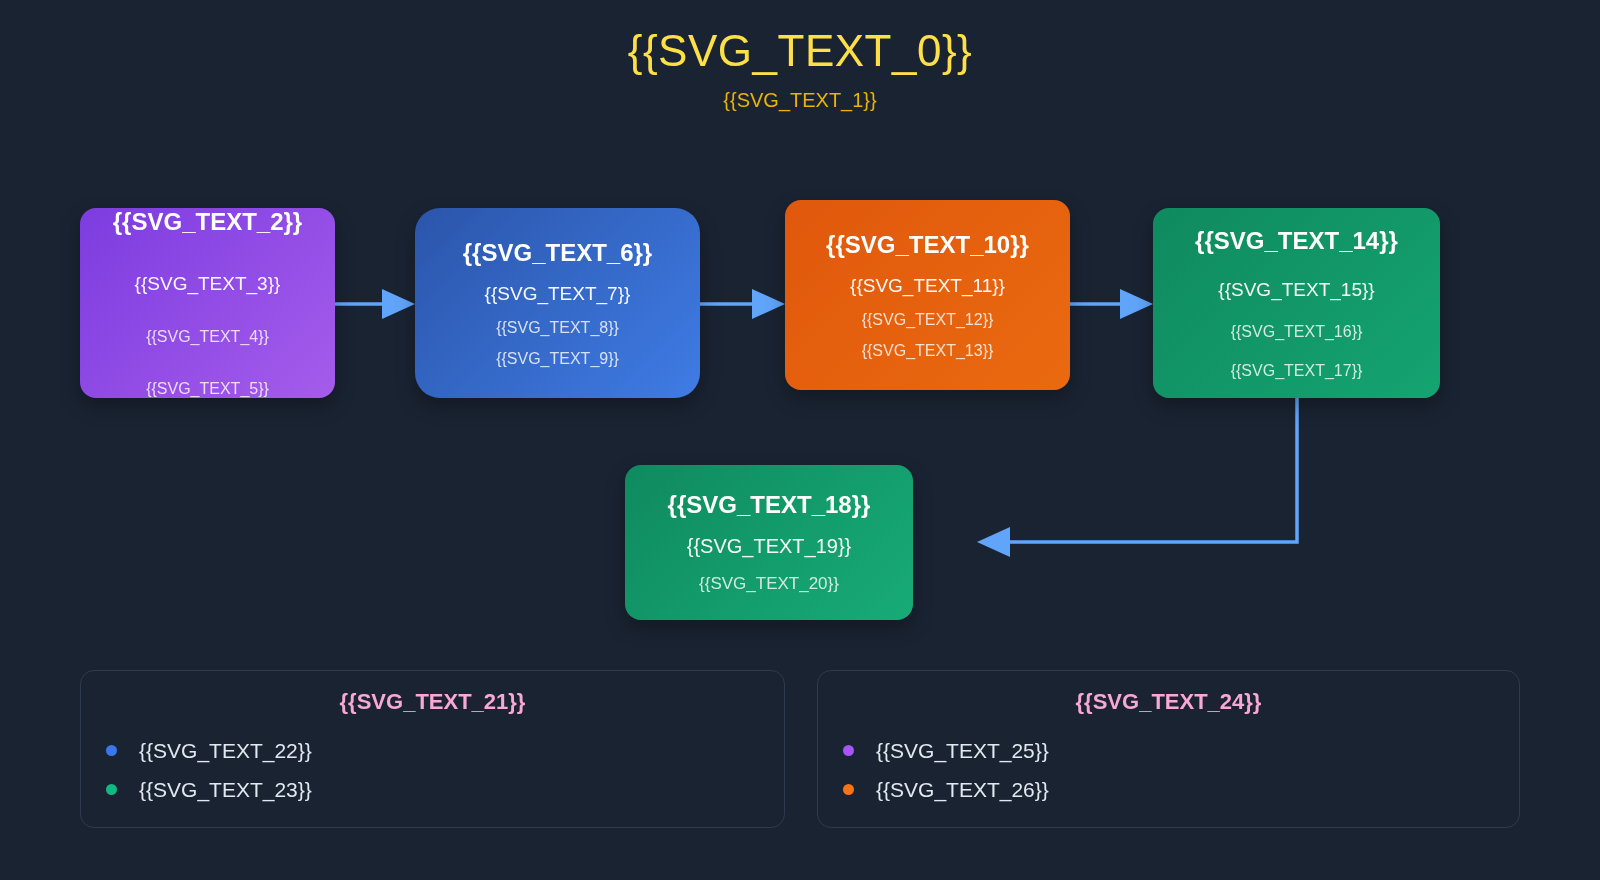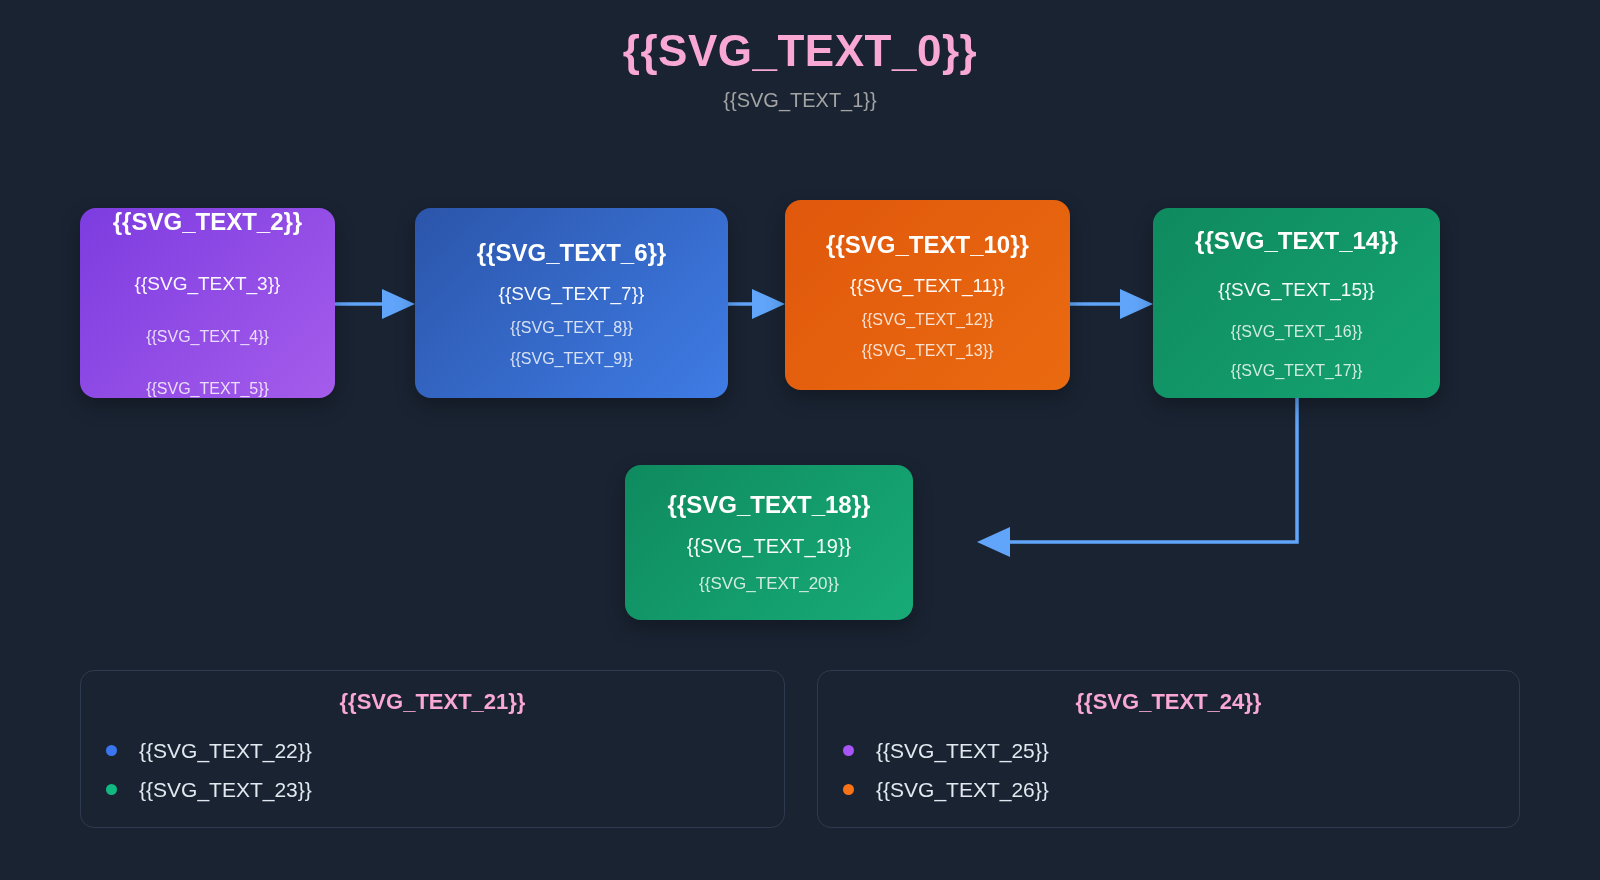--- a/index.html
+++ b/index.html
@@ -7,43 +7,43 @@
     position: relative;
     width: 1600px;
     height: 880px;
     background: var(--background, #1a2332);
     font-family: "Liberation Sans", sans-serif;
     overflow: hidden;
   }
 
   
   .header { position: absolute; top: 26px; left: 0; width: 100%; text-align: center; }
-  .main-title { font-size: 44px; font-weight: 700; color: #f9a8d4; letter-spacing: 0.5px; }
-  .main-subtitle { font-size: 20px; color: #a3a3a3; margin-top: 13px; }
+  .main-title { font-size: 44px; font-weight: 400; color: #fde047; letter-spacing: 0.5px; }
+  .main-subtitle { font-size: 20px; color: #eab308; margin-top: 13px; }
 
   
   .node {
     position: absolute;
     border-radius: 16px;
     display: flex;
     flex-direction: column;
     align-items: center;
     justify-content: center;
     text-align: center;
     color: #ffffff;
     box-shadow: 0 8px 20px rgba(0,0,0,0.28);
   }
   .node-title { font-size: 24px; font-weight: 700; }
   .node-line2 { font-size: 19px; margin-top: 16px; color: rgba(255,255,255,0.96); }
   .node-line3 { font-size: 16px; margin-top: 14px; color: rgba(255,255,255,0.80); }
   .node-line4 { font-size: 16px; margin-top: 13px; color: rgba(255,255,255,0.80); }
   .node-line3.gap-lg { margin-top: 12px; }
 
   #node1 { left: 80px;   top: 208px; width: 255px; height: 190px; justify-content: space-between; }
-  #node2 { left: 415px;  top: 208px; width: 313px; height: 190px; }
+  #node2 { left: 415px;  top: 208px; width: 285px; height: 190px; border-radius: 25px; }
   #node3 { left: 785px;  top: 200px; width: 285px; height: 190px; }
   #node4 { left: 1153px; top: 208px; width: 287px; height: 190px; }
   #node5 { left: 625px;  top: 465px; width: 288px; height: 155px; }
   #node5 .node-line2 { font-size: 20px; }
   #node5 .node-line3 { font-size: 17px; margin-top: 16px; }
 
   
   .arrow-layer { position: absolute; left: 0; top: 0; width: 1600px; height: 880px; pointer-events: none; }
   .arrow-line  { stroke: var(--arrow, #60a5fa); stroke-width: 3.5; fill: none; }
   .arrow-head  { fill: var(--arrow, #60a5fa); }

